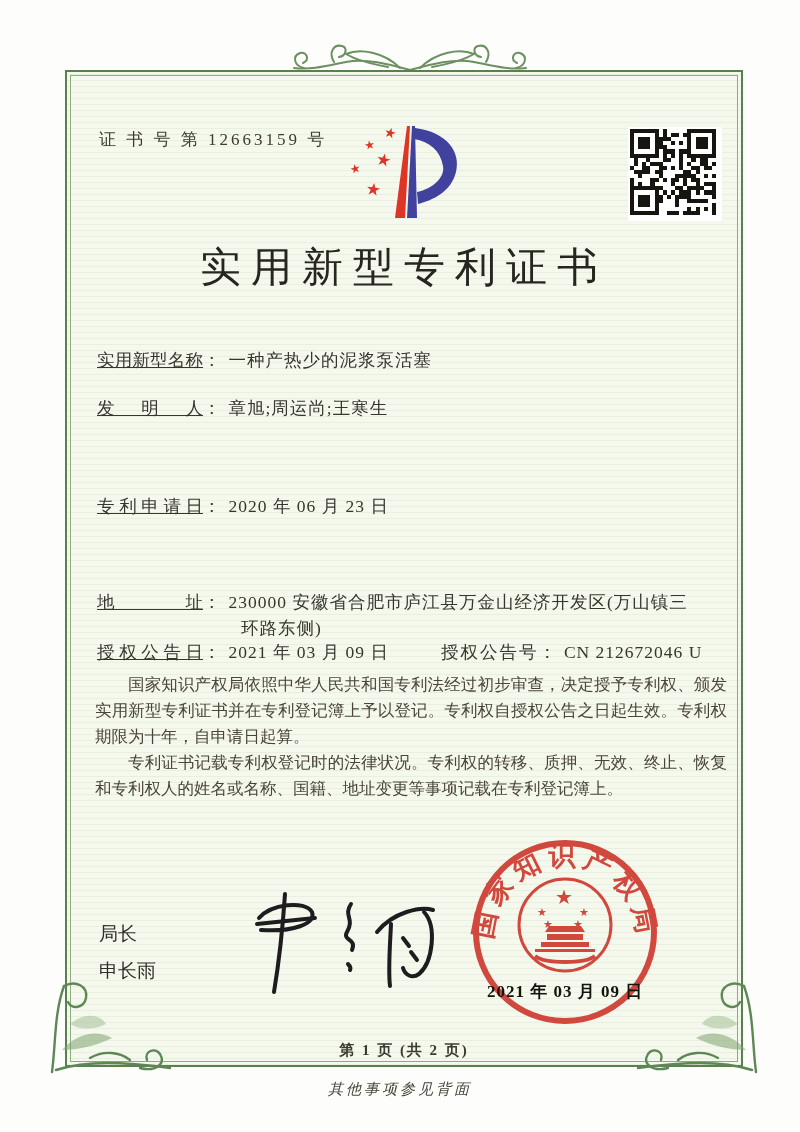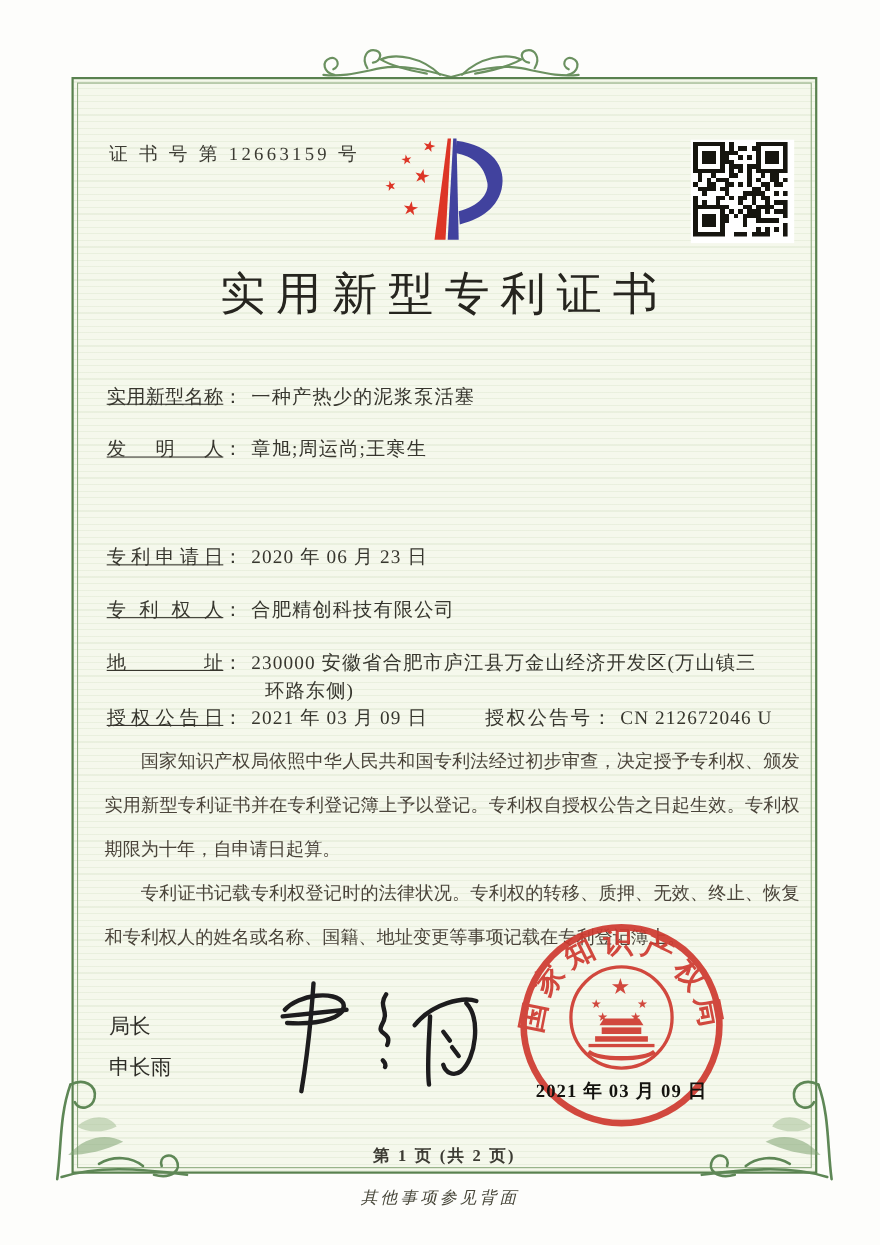--- a/index.html
+++ b/index.html
@@ -35,21 +35,21 @@
   .row{position:absolute;left:30px;font-size:17.5px;white-space:nowrap;color:#37362e;}
   .lbl{display:inline-block;width:106px;text-align:justify;text-align-last:justify;vertical-align:bottom;text-decoration:underline;}
   .colon{margin-right:8px;}
   .val{letter-spacing:1px;}
   .addr2{position:absolute;left:144px;top:26px;letter-spacing:1px;}
   .pair2{margin-left:52px;}
   .pair2 .lbl2{letter-spacing:2px;text-align:right;}
   
   .paras{
     position:absolute;left:28px;top:600px;width:632px;
-    font-size:16.5px;line-height:40px;color:#4a443a;text-align:justify;
+    font-size:16.5px;line-height:26px;color:#4a443a;text-align:justify;
   }
   .paras p{margin:0;text-indent:2em;}
   
   .director{position:absolute;left:32px;top:843px;font-size:19px;line-height:37px;color:#2e2d27;}
   .sig{position:absolute;left:152px;top:808px;width:225px;height:125px;}
   
   .seal{position:absolute;left:398px;top:760px;width:200px;height:200px;opacity:0.92;}
   .seal-date{
     position:absolute;left:420px;top:908px;width:180px;font-size:17px;font-weight:bold;
     color:#14130f;letter-spacing:1px;z-index:5;white-space:nowrap;
@@ -256,23 +256,20 @@
 
   <div class="row" style="top:276px">
     <span class="lbl">实用新型名称</span><span class="colon">：</span><span class="val">一种产热少的泥浆泵活塞</span>
   </div>
   <div class="row" style="top:324px">
     <span class="lbl">发明人</span><span class="colon">：</span><span class="val">章旭;周运尚;王寒生</span>
   </div>
   <div class="row" style="top:422px">
     <span class="lbl">专利申请日</span><span class="colon">：</span><span class="val">2020 年 06 月 23 日</span>
   </div>
-  <div class="row" style="top:470px">
-    <span class="lbl">专利权人</span><span class="colon">：</span><span class="val">合肥精创科技有限公司</span>
-  </div>
   <div class="row" style="top:518px">
     <span class="lbl">地址</span><span class="colon">：</span><span class="val">230000 安徽省合肥市庐江县万金山经济开发区(万山镇三</span>
     <span class="addr2">环路东侧)</span>
   </div>
   <div class="row" style="top:568px">
     <span class="lbl">授权公告日</span><span class="colon">：</span><span class="val">2021 年 03 月 09 日</span><span class="pair2"><span class="lbl2">授权公告号</span><span class="colon">：</span><span class="val">CN 212672046 U</span></span>
   </div>
 
   <div class="paras">
     <p>国家知识产权局依照中华人民共和国专利法经过初步审查，决定授予专利权、颁发实用新型专利证书并在专利登记簿上予以登记。专利权自授权公告之日起生效。专利权期限为十年，自申请日起算。</p>

